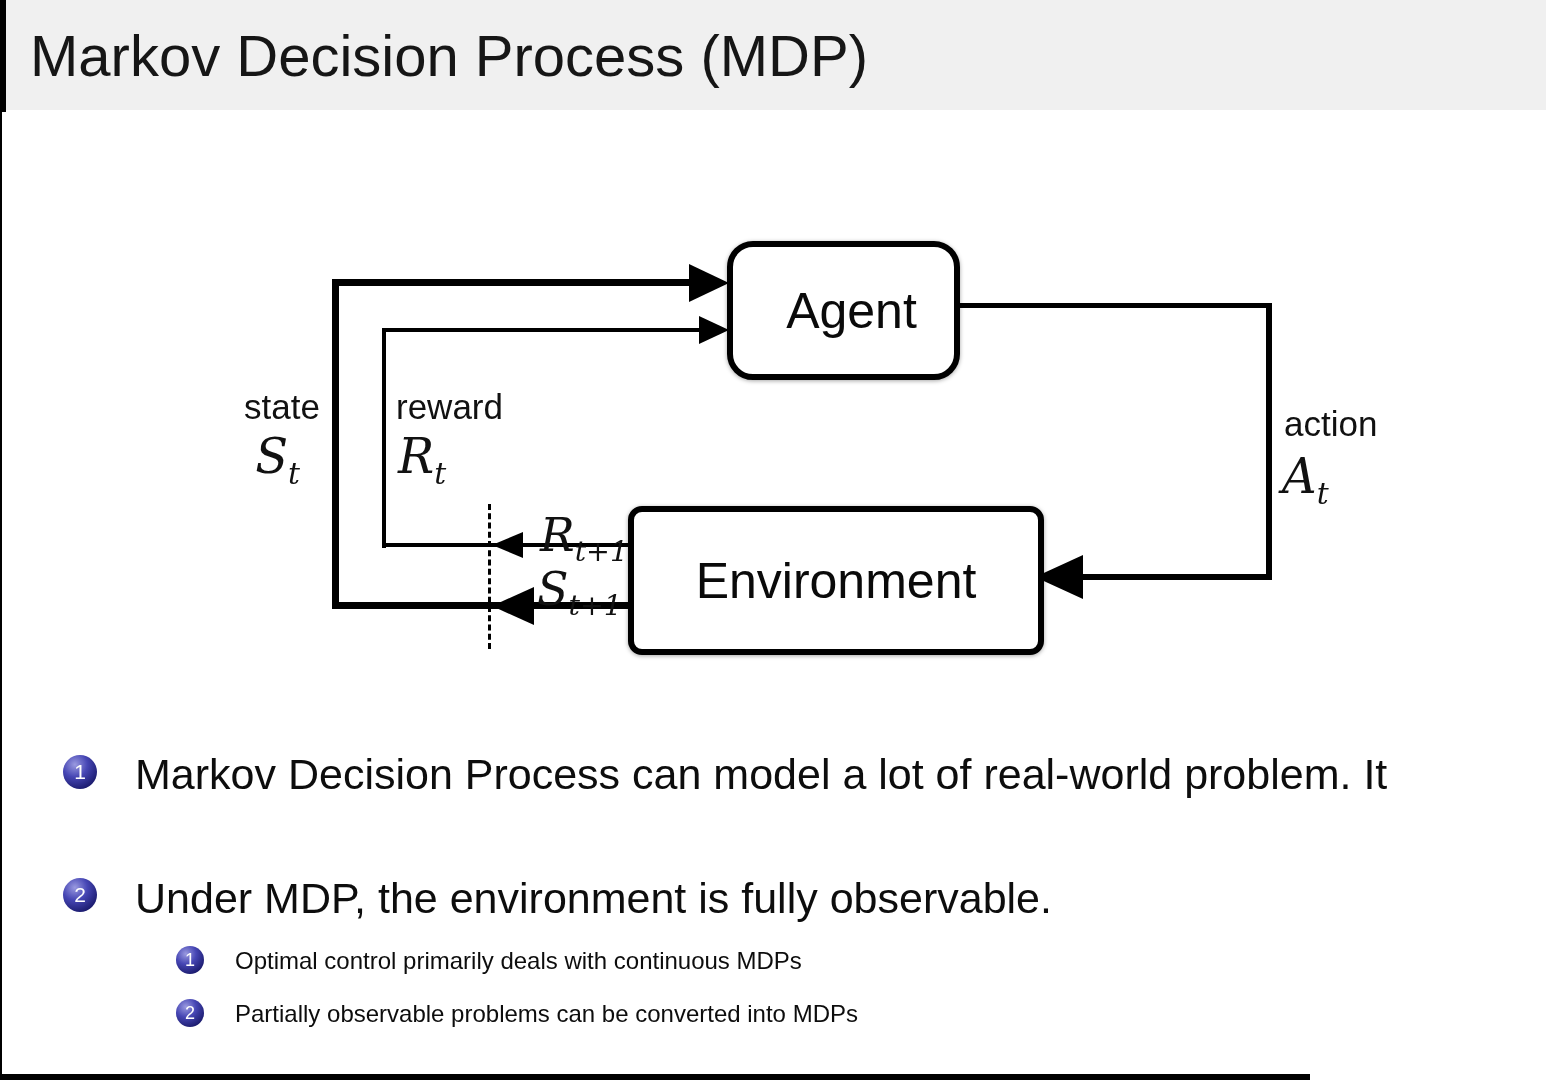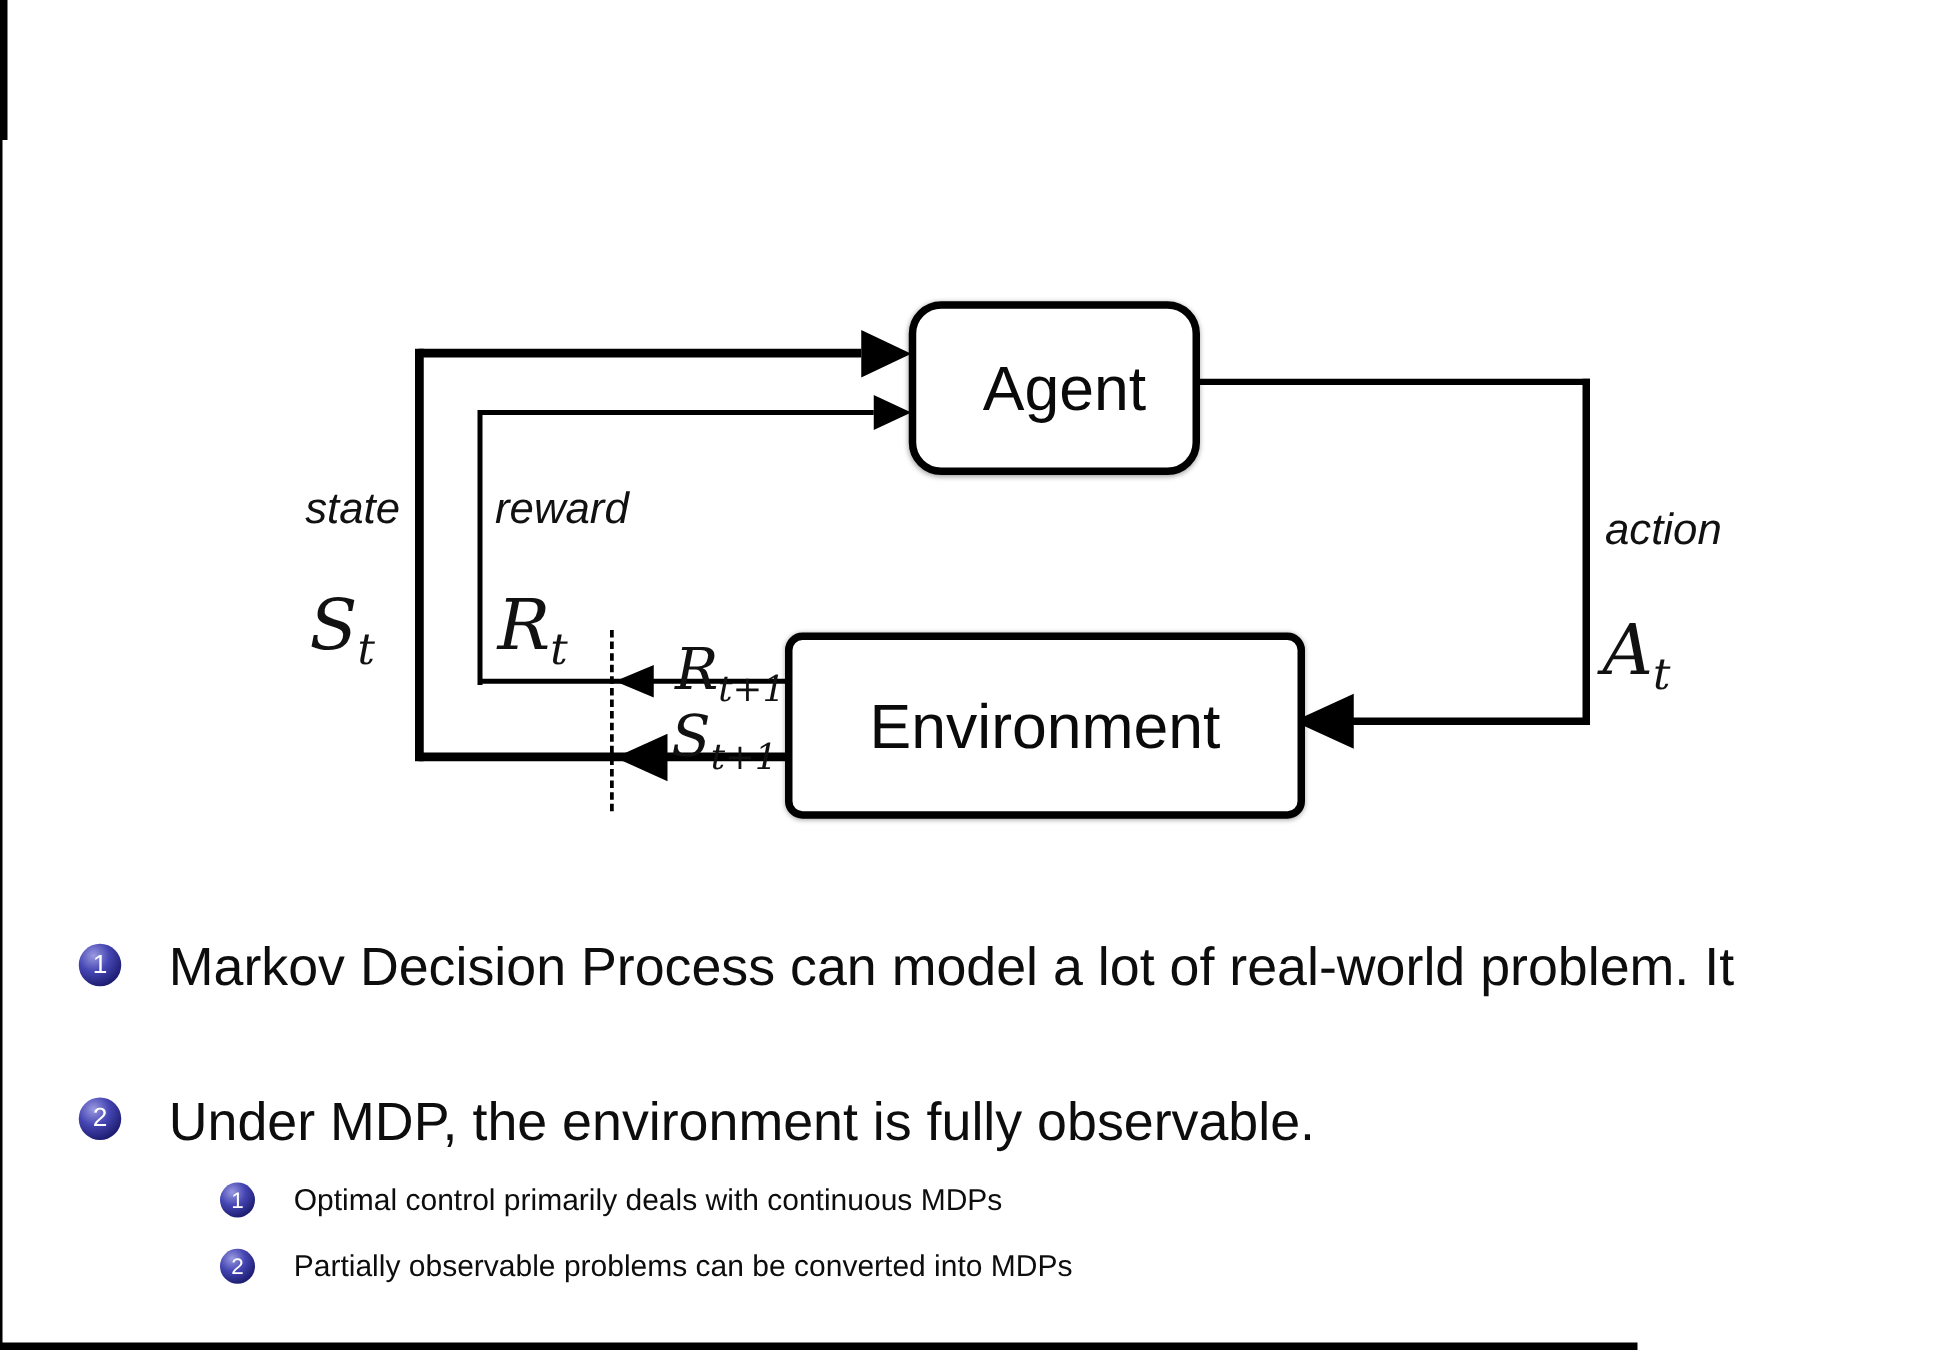--- a/index.html
+++ b/index.html
@@ -22,41 +22,44 @@
   .dbox-label{font-size:50px;color:#0a0a0a;}
   #agent-box{left:727px;top:241px;width:205px;height:127px;border-radius:26px;padding-left:16px;}
   #env-box{left:628px;top:506px;width:404px;height:137px;border-radius:14px;}
 
   .hline,.vline{position:absolute;background:#000;}
   .arrow{position:absolute;width:0;height:0;border-style:solid;}
 
   .dashed-line{position:absolute;left:488px;top:504px;height:145px;width:0;
                border-left:3px dashed #000;}
 
-  .dlabel{position:absolute;font-size:35px;color:#111;white-space:nowrap;font-style:italic;}
+  .dlabel{position:absolute;font-size:35px;color:#111;white-space:nowrap;}
   .mathlabel{position:absolute;font-family:"DejaVu Serif","Liberation Serif",serif;
              font-style:italic;color:#111;white-space:nowrap;}
   .mathlabel sub{font-size:0.62em;line-height:0;}
-  .math-lg{font-size:56px;margin-top:40px;}
+  .math-lg{font-size:48px;}
   .math-md{font-size:46px;margin-top:12px;}
 
   
   .ball{position:absolute;border-radius:50%;color:#fff;text-align:center;
         background:radial-gradient(circle at 35% 28%, #9a9ae0 0%, #4646b4 38%, #1b1b6e 78%, #10104d 100%);
         font-family:"Liberation Sans",sans-serif;}
   .ball-lg{width:34px;height:34px;line-height:34px;font-size:21px;}
   .ball-sm{width:28px;height:28px;line-height:28px;font-size:18px;}
   .btext{position:absolute;font-size:43px;line-height:61px;white-space:nowrap;color:#0d0d0d;}
   .btext-sm{position:absolute;font-size:24px;line-height:50px;white-space:nowrap;color:#0d0d0d;}
 </style>
 </head>
 <body>
 
 <div id="page">
 
+  <div class="titlebar">
+    <div class="title">Markov Decision Process (MDP)</div>
+  </div>
 
   <div>
 
     <div class="hline" style="left:335px;top:279px;width:354px;height:7px;"></div>
     <div class="arrow" style="left:689px;top:264px;border-width:19px 0 19px 40px;border-color:transparent transparent transparent #000;"></div>
     <div class="vline" style="left:332px;top:279px;width:7px;height:330px;"></div>
     <div class="hline" style="left:335px;top:602px;width:293px;height:7px;"></div>
     <div class="arrow" style="left:492px;top:587px;border-width:19px 42px 19px 0;border-color:transparent #000 transparent transparent;"></div>
 
     <div class="hline" style="left:383px;top:328px;width:316px;height:4px;"></div>

